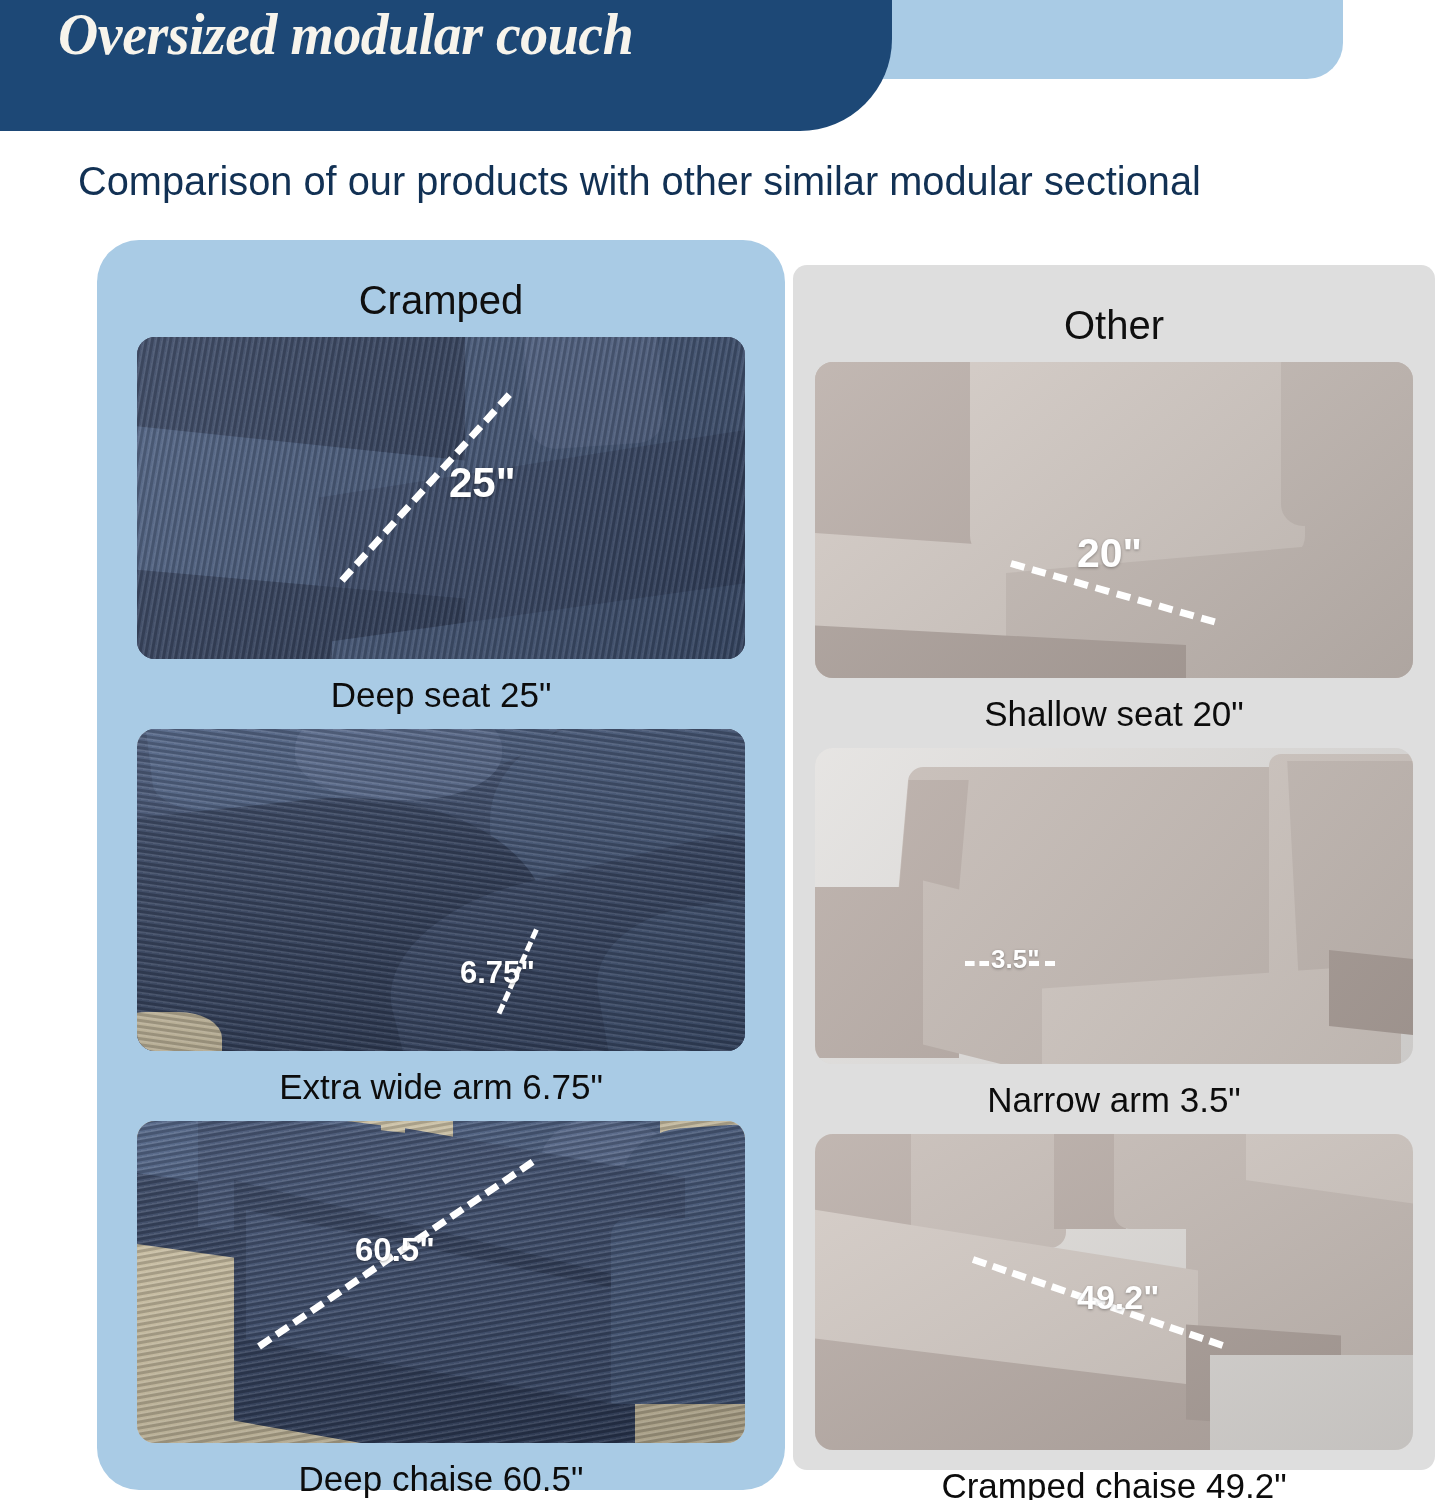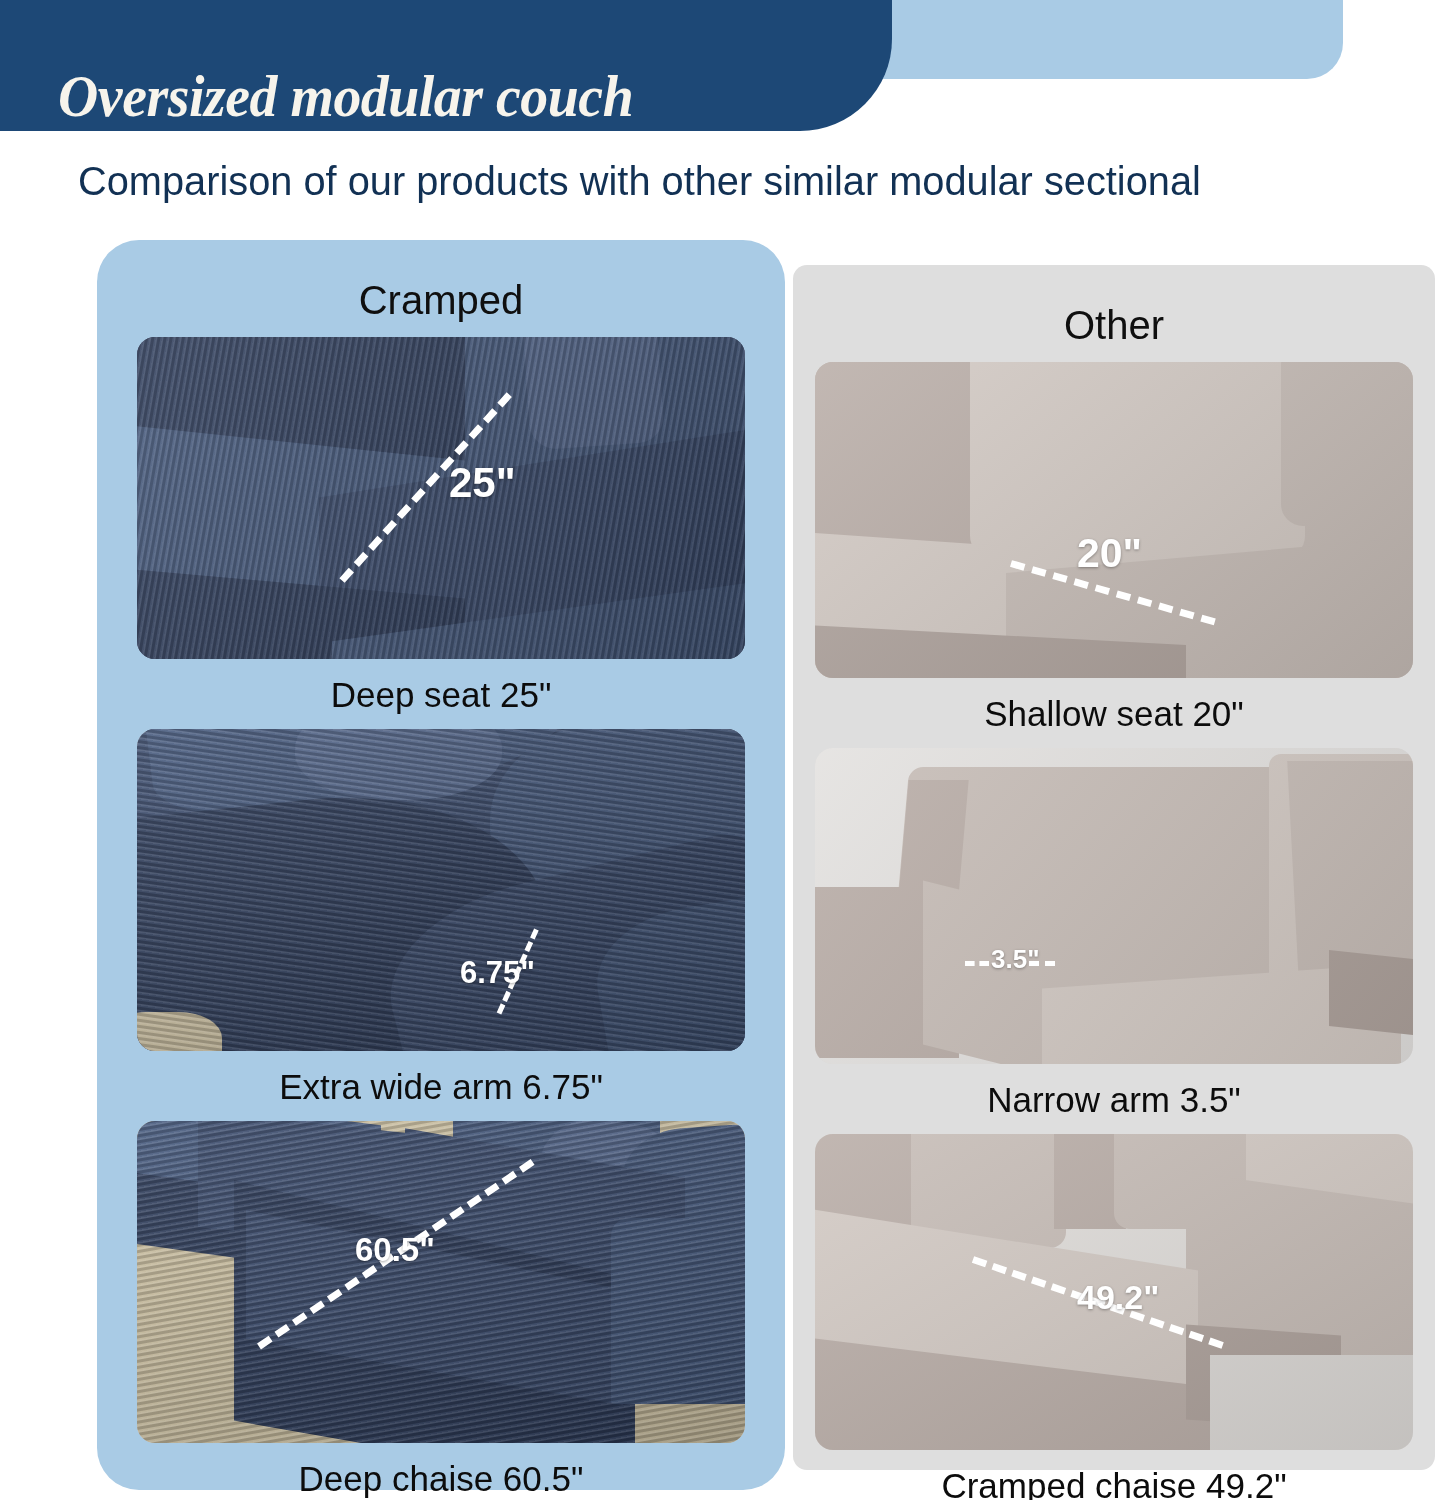--- a/index.html
+++ b/index.html
@@ -13,21 +13,21 @@
 
   
   .header-zone { position:absolute; left:0; top:0; width:1445px; height:135px; }
   .header-accent {
     position:absolute; left:180px; top:0; width:1163px; height:79px;
     background:#a9cbe5; border-radius:0 0 36px 0;
   }
   .header-banner {
     position:absolute; left:0; top:0; width:892px; height:131px;
     background:#1d4876; border-radius:0 0 92px 0;
-    display:flex; align-items:flex-end;
+    display:flex; align-items:flex-start;
   }
   .header-title {
     margin-left:58px;
     color:#f7f4ec;
     font-family:"Liberation Serif", serif;
     font-weight:bold; font-style:italic;
     font-size:60px; letter-spacing:-0.5px;
     transform:scaleX(0.93); transform-origin:left center;
     white-space:nowrap;
   }

